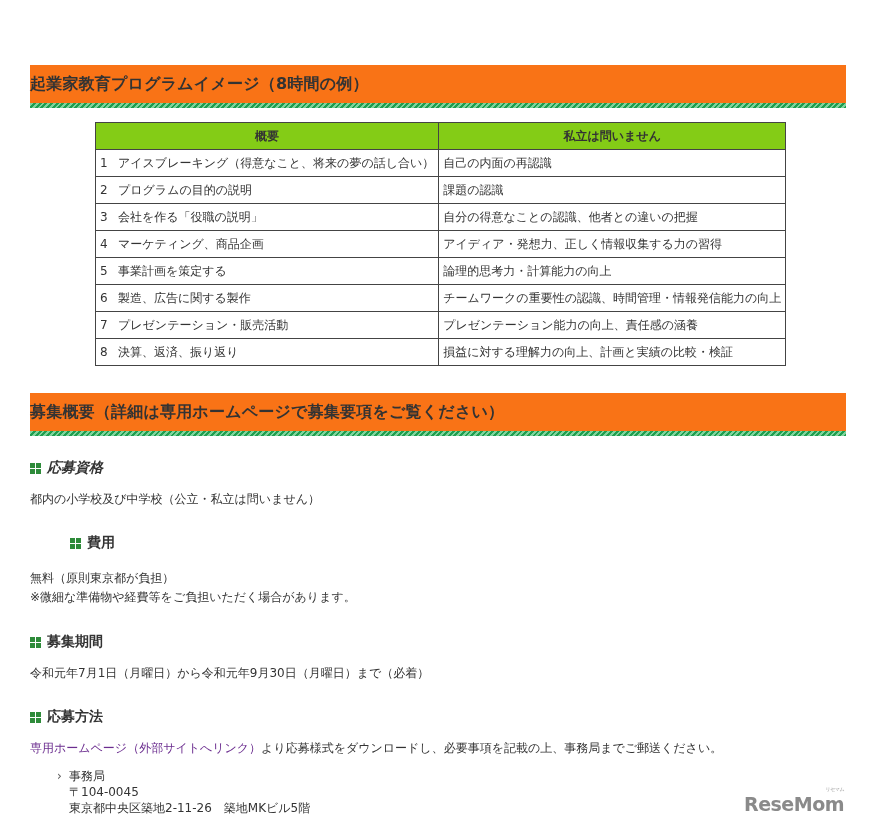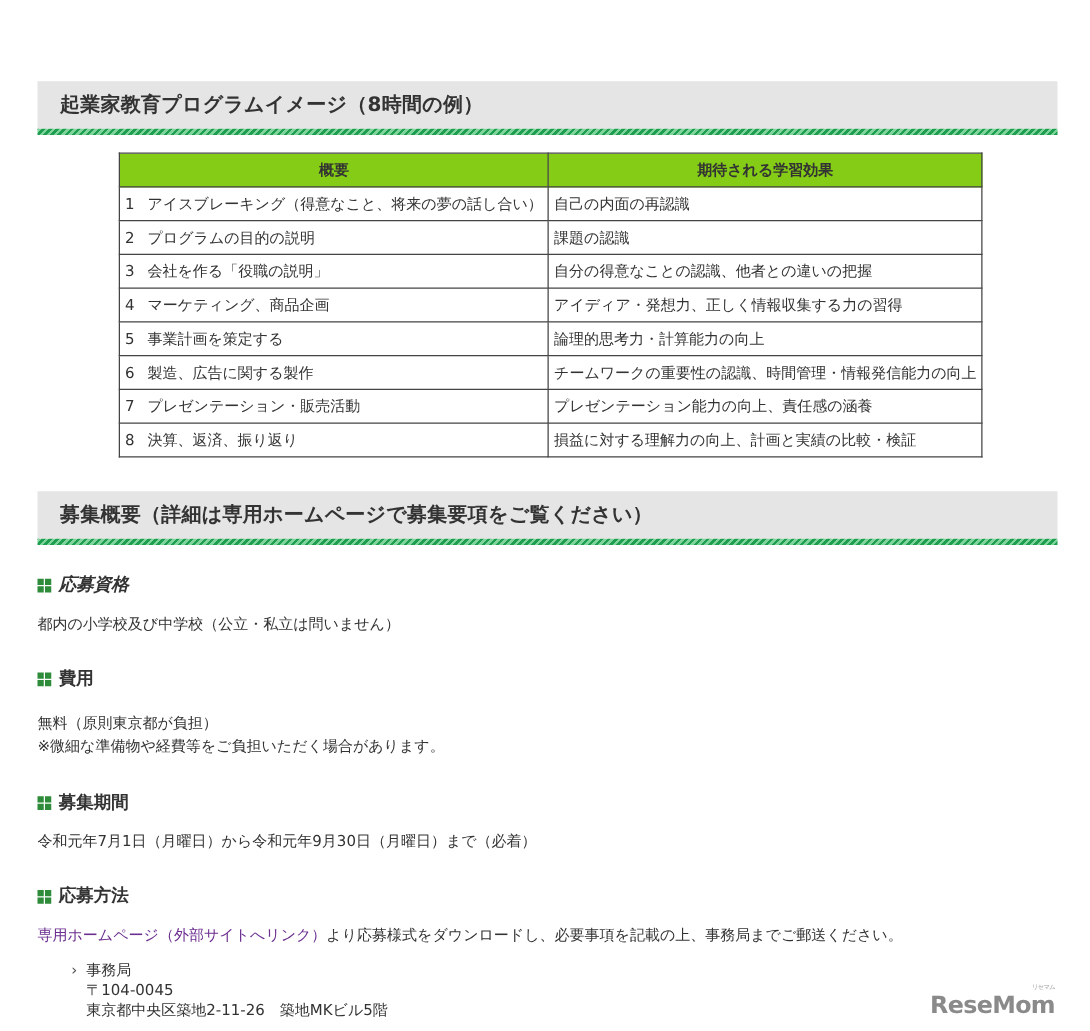--- a/index.html
+++ b/index.html
@@ -15,25 +15,24 @@
     font-family: "DejaVu Sans", "Liberation Sans", sans-serif;
     color: #333333;
   }
   .content {
     position: absolute;
     left: 30px;
     top: 65px;
     width: 816px;
   }
   .section-heading {
-    background: #e5e5e5;
+    background: #f97316;
     height: 38px;
     position: relative;
     box-sizing: border-box;
-    padding-left: 18px;
   }
   .section-heading .title {
     font-size: 16px;
     font-weight: bold;
     line-height: 38px;
     color: #333333;
     letter-spacing: 0.2px;
     white-space: nowrap;
   }
   .section-heading .stripe {
@@ -147,21 +146,21 @@
 
   <div class="section-heading">
     <div class="title">起業家教育プログラムイメージ（8時間の例）</div>
     <div class="stripe"></div>
   </div>
 
   <table class="program-table">
     <thead>
       <tr>
         <th>概要</th>
-        <th>期待される学習効果</th>
+        <th>私立は問いません</th>
       </tr>
     </thead>
     <tbody>
       <tr>
         <td class="col1"><span class="num">1</span><span>アイスブレーキング（得意なこと、将来の夢の話し合い）</span></td>
         <td class="col2">自己の内面の再認識</td>
       </tr>
       <tr>
         <td class="col1"><span class="num">2</span><span>プログラムの目的の説明</span></td>
         <td class="col2">課題の認識</td>
@@ -202,21 +201,21 @@
     <span class="sq-icon">
         <span></span>
         <span></span>
         <span></span>
         <span></span>
       </span>
     <span>応募資格</span>
   </div>
   <div class="para" style="margin-top:12px;">都内の小学校及び中学校（公立・私立は問いません）</div>
 
-  <div class="sub-heading" style="margin-top:24px;">
+  <div class="sub-heading" style="margin-top:24px;margin-left:40px;">
     <span class="sq-icon">
         <span></span>
         <span></span>
         <span></span>
         <span></span>
       </span>
     <span>費用</span>
   </div>
   <div class="para" style="margin-top:16px;">
     <div>無料（原則東京都が負担）</div>

